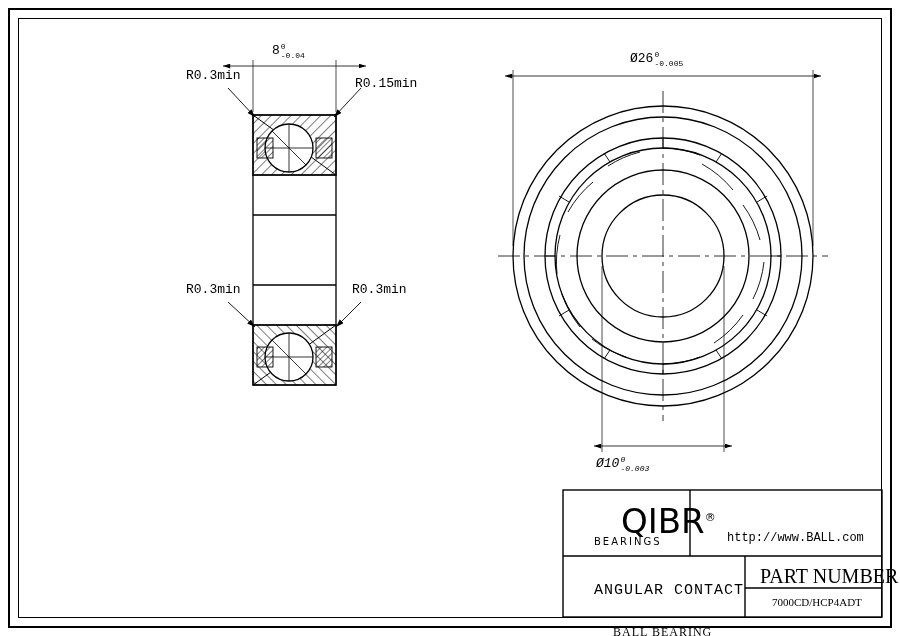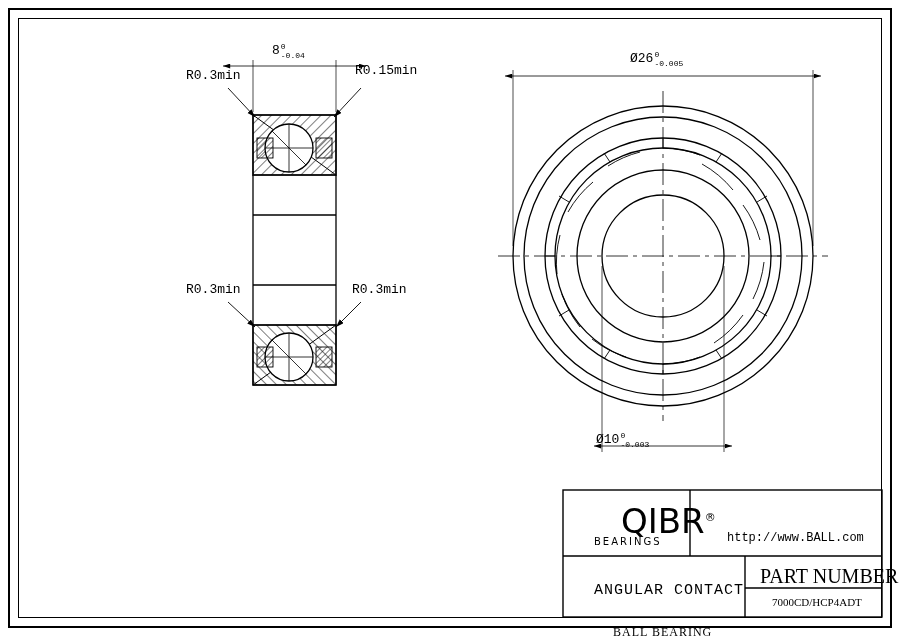--- a/index.html
+++ b/index.html
@@ -141,33 +141,33 @@
     <g stroke="#000" fill="none" stroke-width="1.4">
       <rect x="563" y="490" width="319" height="127"></rect>
       <line x1="563" y1="556" x2="882" y2="556"></line>
       <line x1="745" y1="556" x2="745" y2="617"></line>
       <line x1="745" y1="588" x2="882" y2="588"></line>
       <line x1="690" y1="490" x2="690" y2="556"></line>
     </g>
   </svg>
 
   <div class="lbl" style="left:186px;top:68px;">R0.3min</div>
-  <div class="lbl" style="left:355px;top:63px;">R0.15min</div>
+  <div class="lbl" style="left:355px;top:76px;">R0.15min</div>
   <div class="lbl" style="left:186px;top:282px;">R0.3min</div>
   <div class="lbl" style="left:352px;top:282px;">R0.3min</div>
 
   <div class="dimstack" style="left:272px;top:42px;">
     <span>8</span><span class="tolbox"><span style="display:block">0</span><span style="display:block">-0.04</span></span>
   </div>
 
   <div class="dimstack" style="left:614px;top:50px;margin-left:16px;">
     <span>Ø</span><span>26</span><span class="tolbox"><span style="display:block">0</span><span style="display:block">-0.005</span></span>
   </div>
 
-  <div class="dimstack" style="left:596px;top:431px;">
+  <div class="dimstack" style="left:596px;top:455px;font-style:italic;">
     <span>Ø</span><span>10</span><span class="tolbox"><span style="display:block">0</span><span style="display:block">-0.003</span></span>
   </div>
 
   <div class="tb logo-q" style="left:592px;top:501px;">
     <span>QIBR</span><span class="reg">®</span>
   </div>
   <div class="tb logo-sub" style="left:594px;top:536px;">BEARINGS</div>
 
   <div class="tb" style="left:727px;top:531px;font-family:'Liberation Mono',monospace;font-size:12px;">http://www.BALL.com</div>
 

